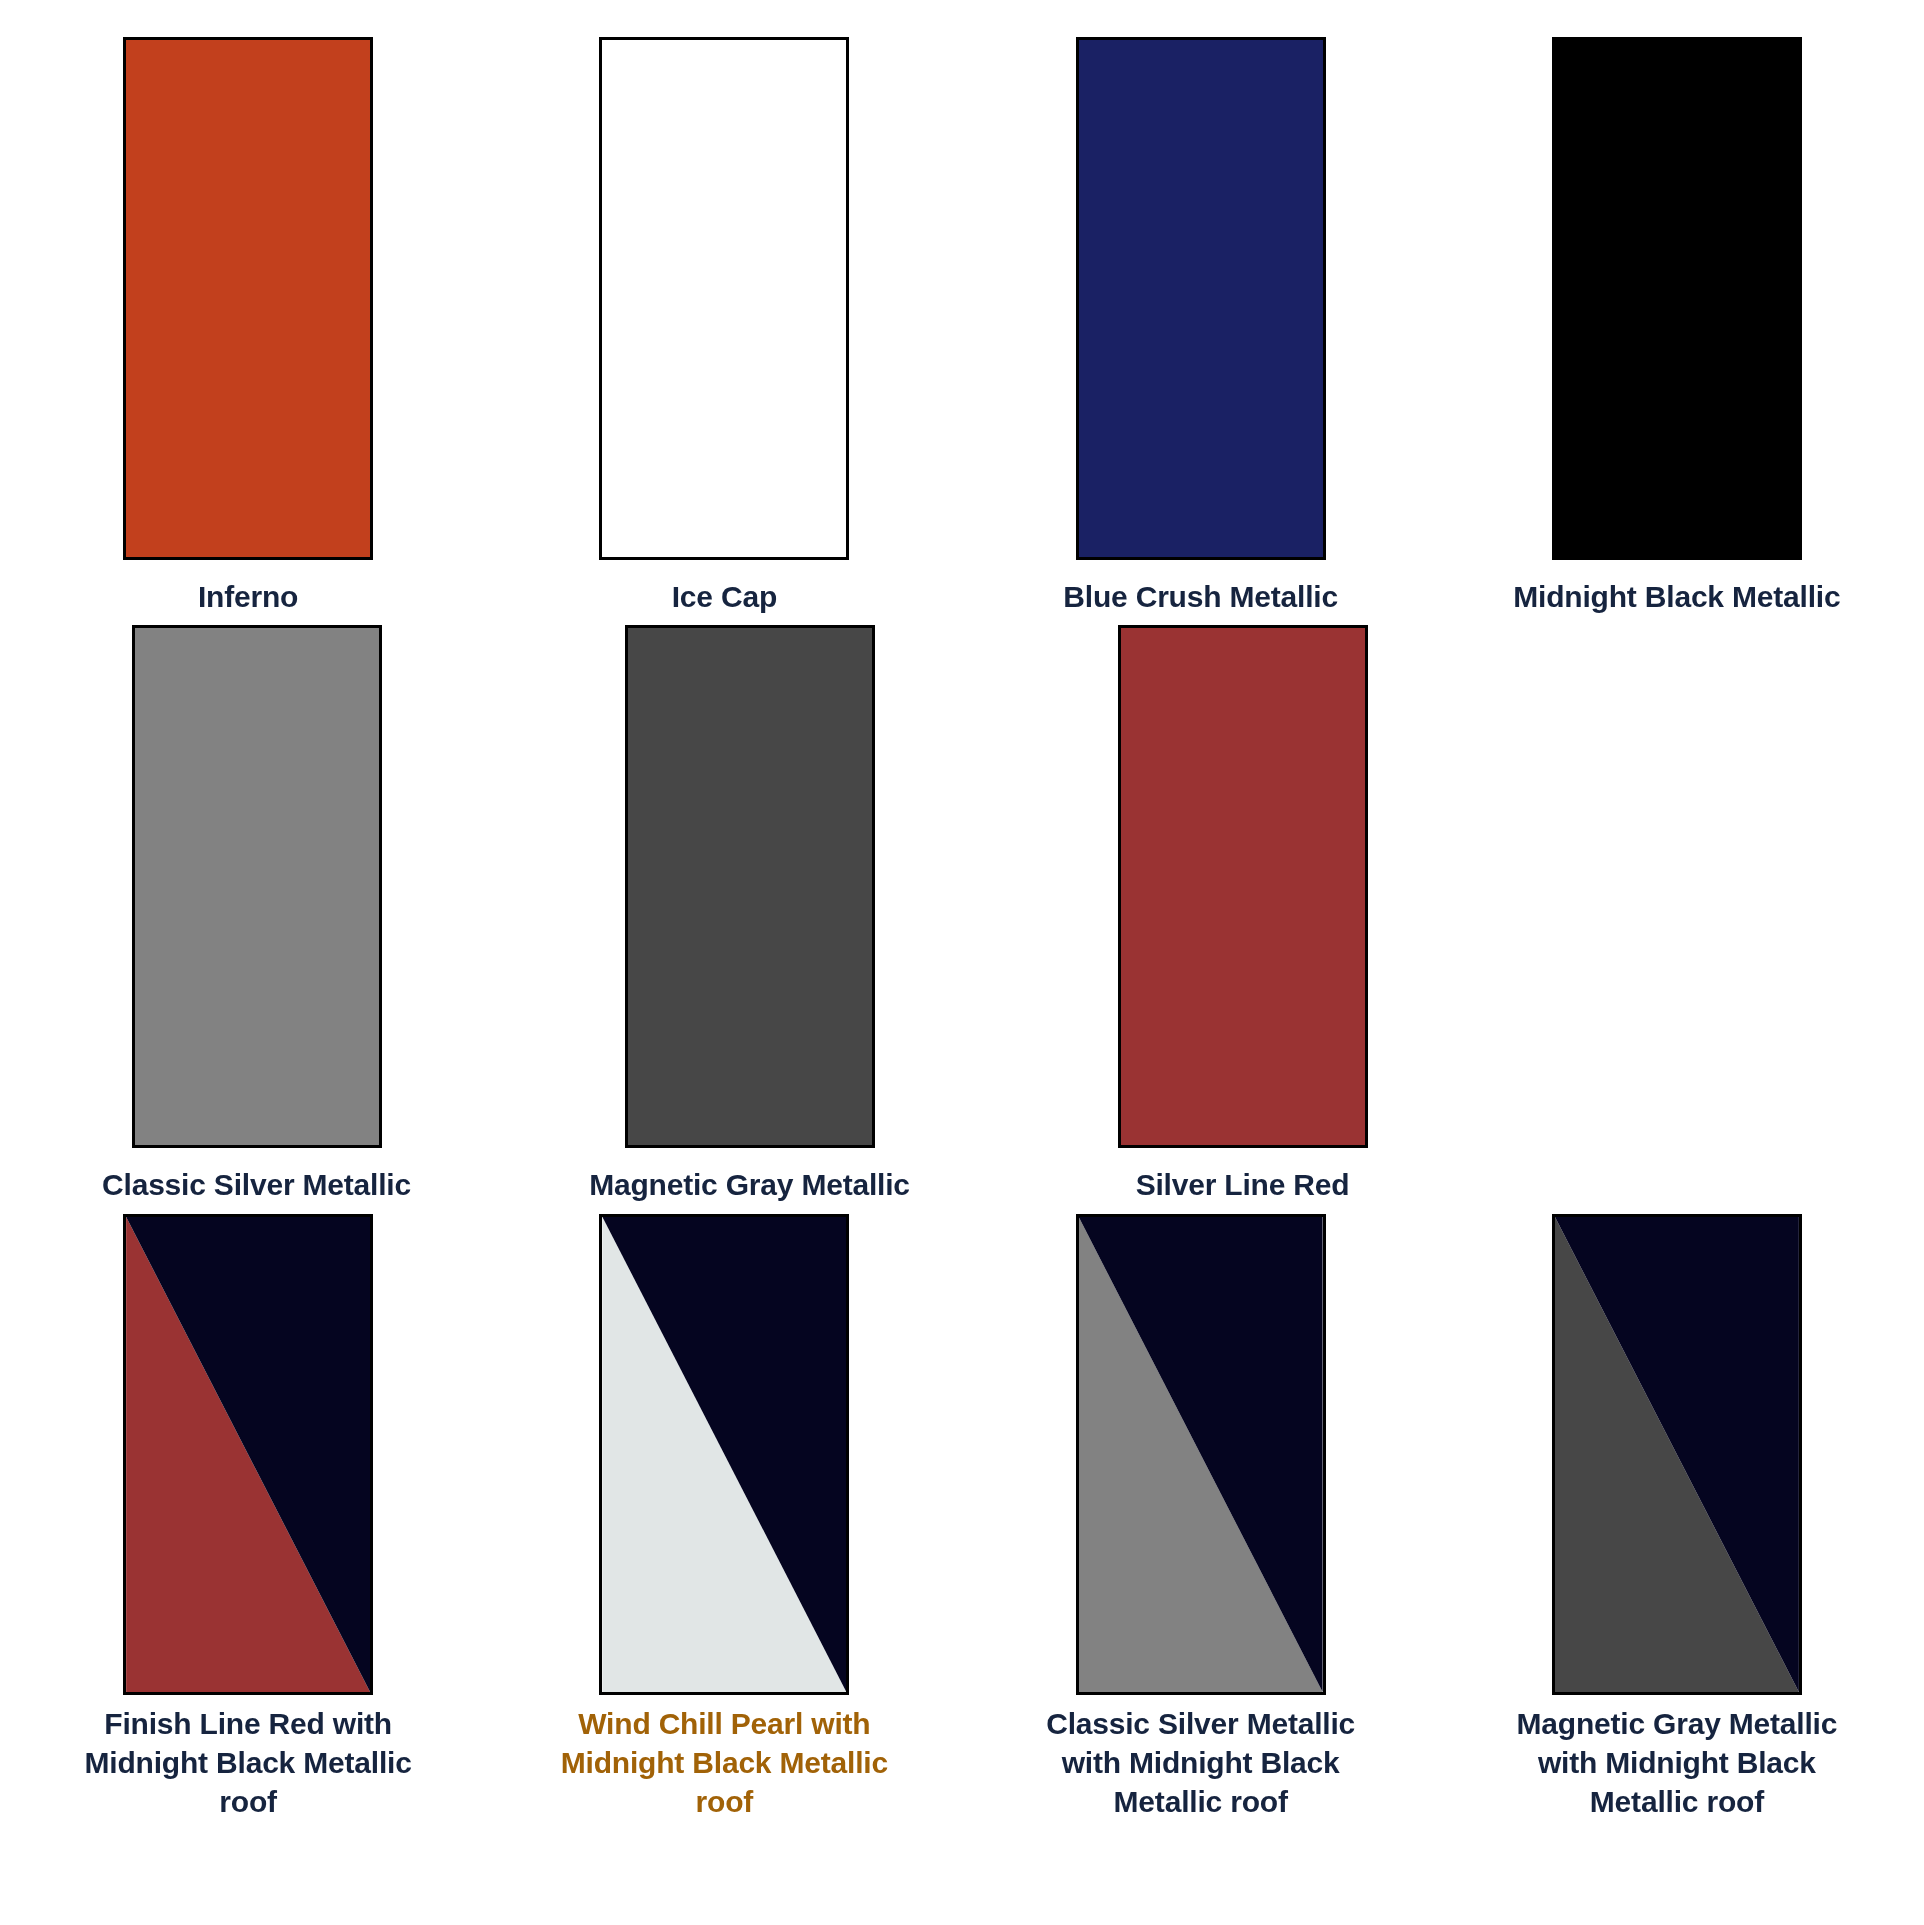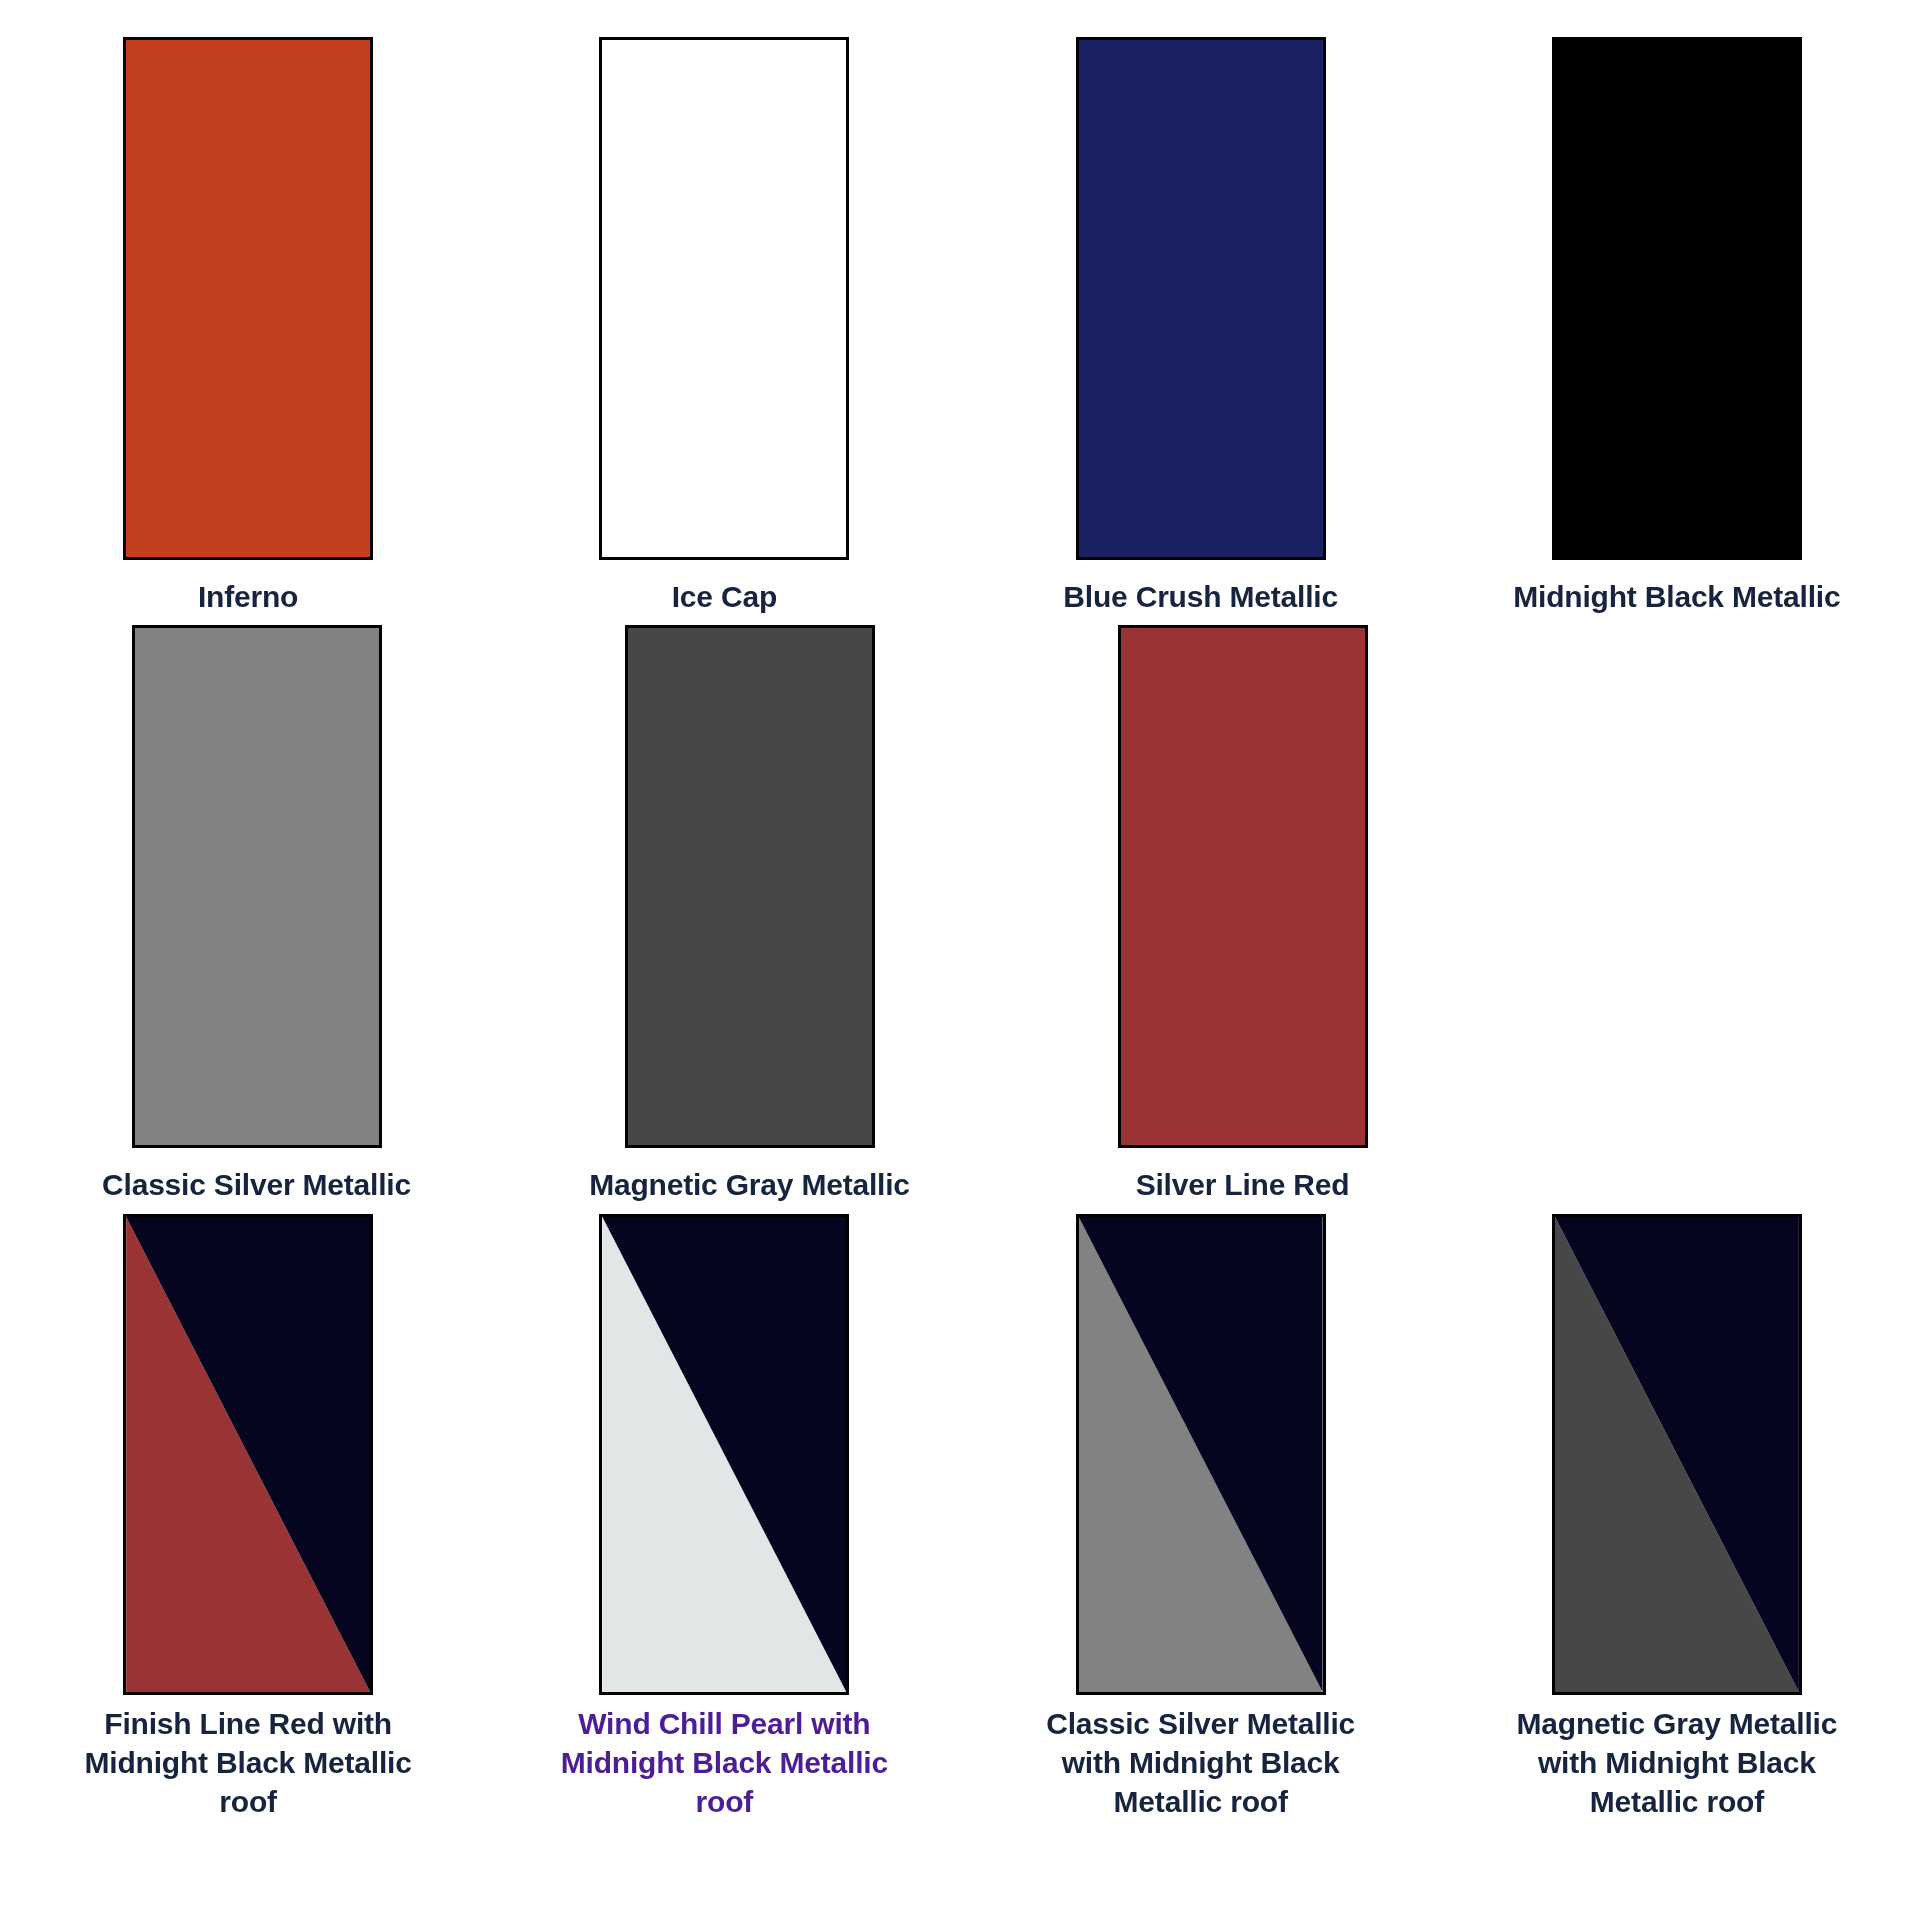--- a/index.html
+++ b/index.html
@@ -182,21 +182,21 @@
         <span class="line">Midnight Black Metallic</span>
         <span class="line">roof</span>
       </div>
     </div>
 
     <div class="swatch-cell">
       <div class="chip chip-split" style="border-color: rgb(0, 0, 0);">
         <div class="chip-body" style="background: rgb(225, 230, 230);"></div>
         <div class="chip-roof" style="background: rgb(5, 5, 32);"></div>
       </div>
-      <div class="swatch-label" style="color: #4c1d95;">
+      <div class="swatch-label" style="color: #a16207;">
         <span class="line">Wind Chill Pearl with</span>
         <span class="line">Midnight Black Metallic</span>
         <span class="line">roof</span>
       </div>
     </div>
 
     <div class="swatch-cell">
       <div class="chip chip-split" style="border-color: rgb(0, 0, 0);">
         <div class="chip-body" style="background: rgb(130, 130, 130);"></div>
         <div class="chip-roof" style="background: rgb(5, 5, 32);"></div>

